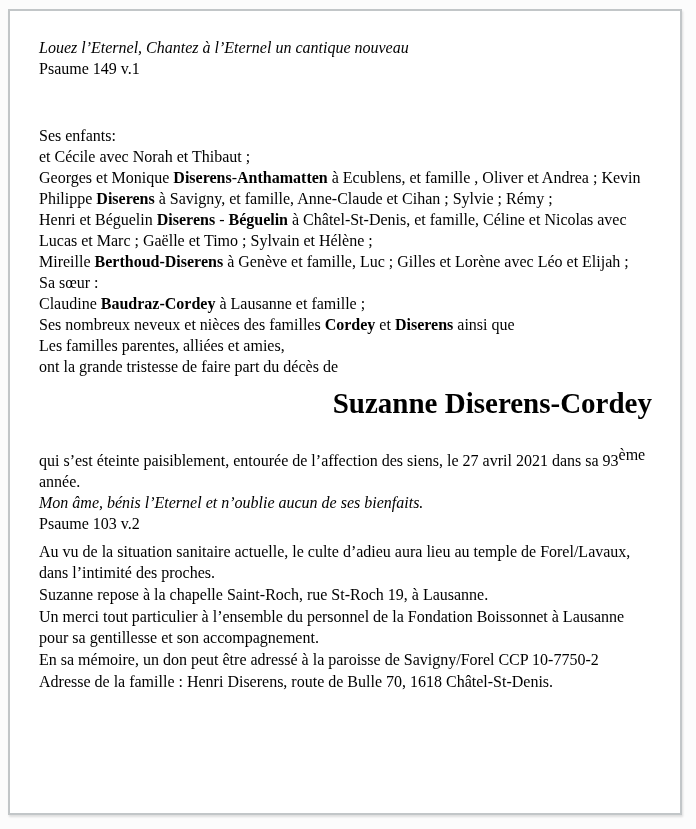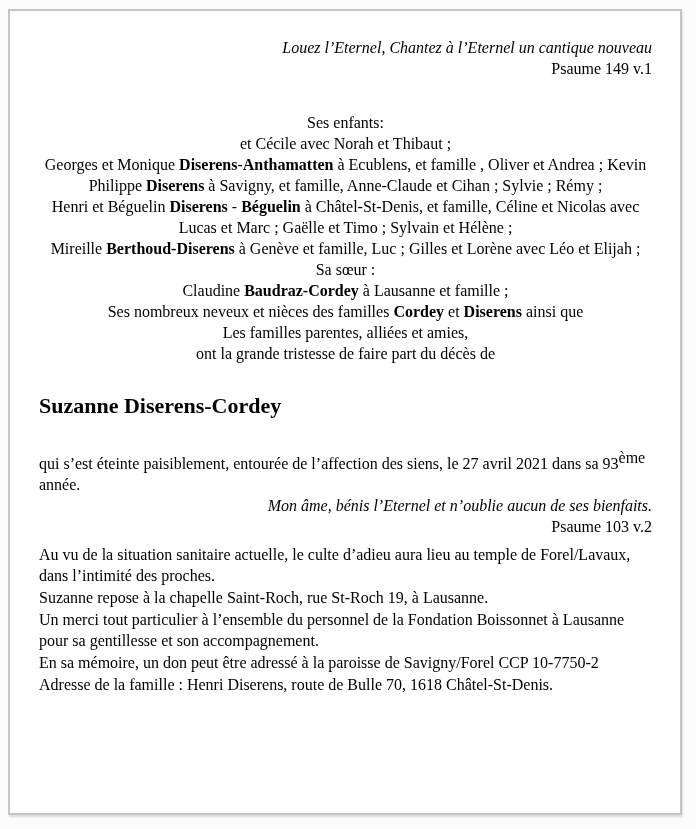--- a/index.html
+++ b/index.html
@@ -18,32 +18,32 @@
     box-shadow: 1px 2px 2px rgba(0,0,0,0.12);
   }
   .content {
     position: absolute;
     inset: 0;
     padding: 26px 28px 0 29px;
     font-size: 16px;
     line-height: 21px;
     color: #000000;
   }
-  .quote-block { text-align: right; }
+  .quote-block { }
   .scripture { font-style: italic; }
-  .names-block { margin-top: 33px; white-space: nowrap; text-align: center; }
+  .names-block { margin-top: 46px; white-space: nowrap; }
   .names-block .line { height: 21px; }
   b { font-weight: bold; }
   sup { font-size: 16px; line-height: 0; vertical-align: super; }
   .name-heading {
-    text-align: left;
+    text-align: right;
     font-weight: bold;
-    font-size: 22px;
+    font-size: 29px;
     line-height: 40px;
-    margin-top: 22px;
+    margin-top: 6px;
     margin-bottom: 27px;
   }
   .death-line { height: 21px; }
   .para { margin-top: 1px; }
   .para.first { margin-top: 7px; }
   .para .line { height: 21px; }
 </style>
 </head>
 <body>
 

